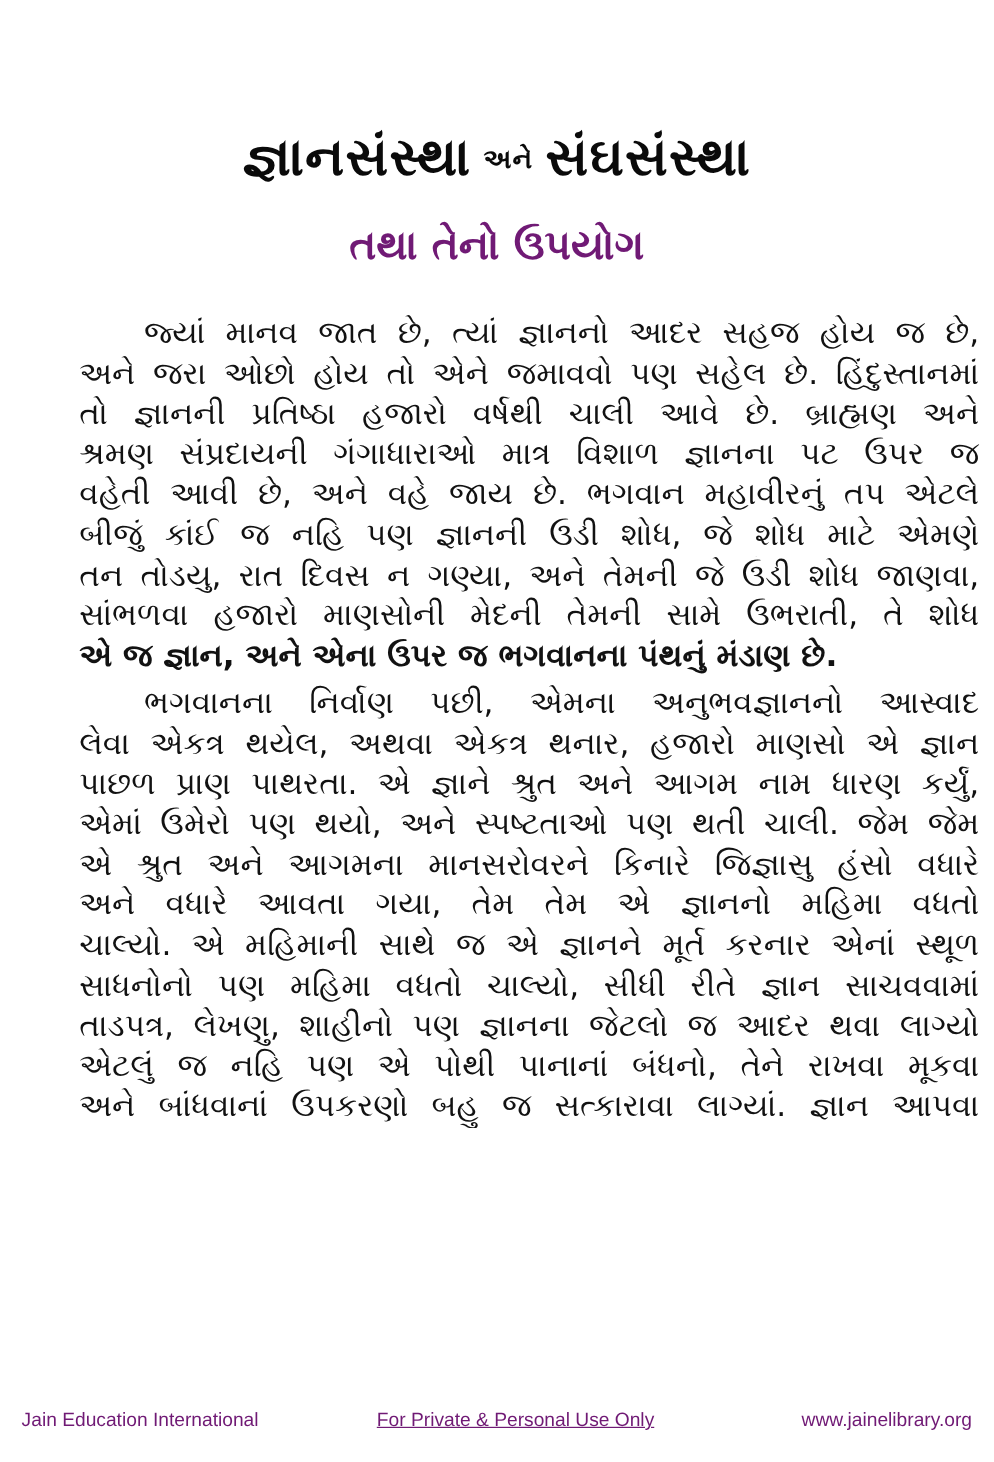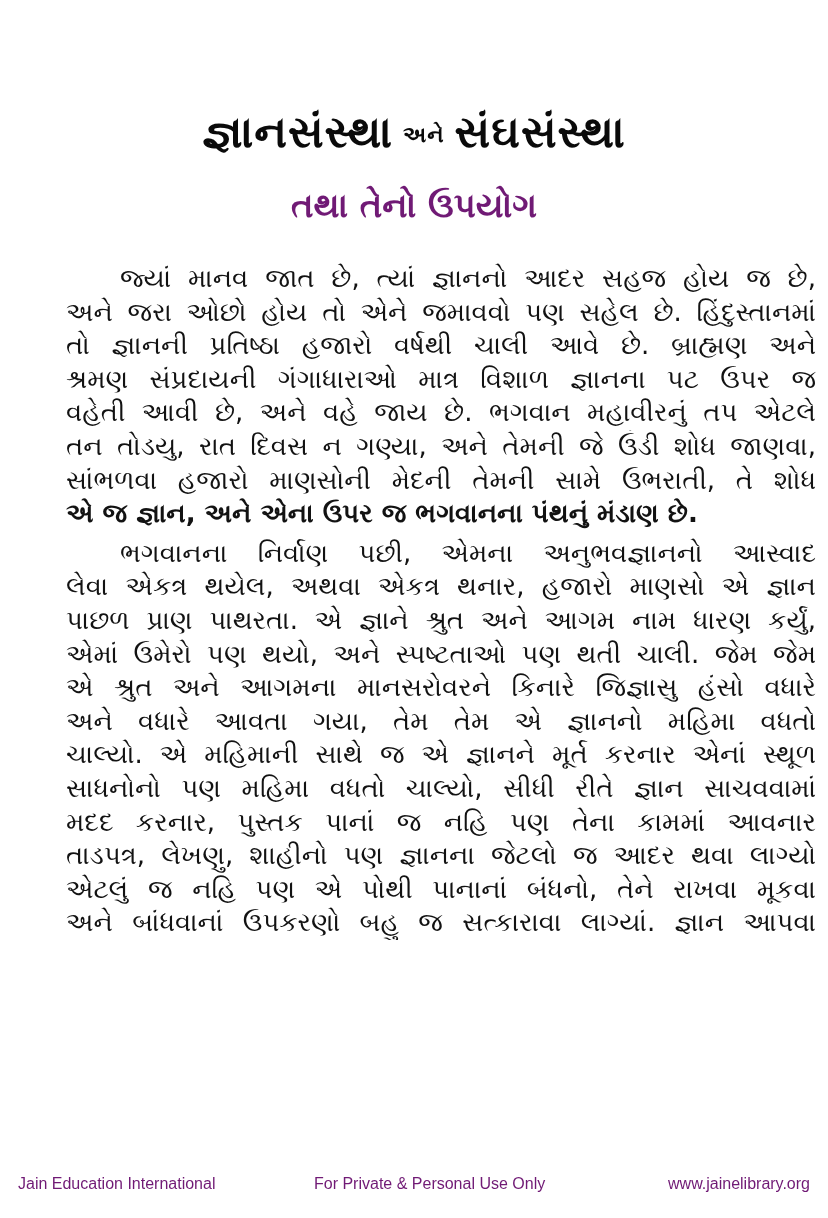--- a/index.html
+++ b/index.html
@@ -86,56 +86,56 @@
       font-family: "Liberation Sans", sans-serif;
       font-size: 16px;
       color: #701a75;
     }
     .footer span {
       position: absolute;
       top: 0;
       line-height: 24px;
     }
     .footer .left { left: 18px; }
-    .footer .center { left: 314px; }
+    .footer .center { left: 314px; text-decoration: underline; }
     .footer .right { right: 18px; }
   </style>
 </head>
 <body>
 
 <div class="page">
 
   <div class="title">
     <span>જ્ઞાનસંસ્થા</span><span class="small">અને</span><span>સંઘસંસ્થા</span>
   </div>
 
   <div class="subtitle">તથા તેનો ઉપયોગ</div>
 
   <div class="body-text">
     <div>
       <div class="line indent">જ્યાં માનવ જાત છે, ત્યાં જ્ઞાનનો આદર સહજ હોય જ છે,</div>
       <div class="line">અને જરા ઓછો હોય તો એને જમાવવો પણ સહેલ છે. હિંદુસ્તાનમાં</div>
       <div class="line">તો જ્ઞાનની પ્રતિષ્ઠા હજારો વર્ષથી ચાલી આવે છે. બ્રાહ્મણ અને</div>
       <div class="line">શ્રમણ સંપ્રદાયની ગંગાધારાઓ માત્ર વિશાળ જ્ઞાનના પટ ઉપર જ</div>
       <div class="line">વહેતી આવી છે, અને વહે જાય છે. ભગવાન મહાવીરનું તપ એટલે</div>
+      <div class="line">બીજું કાંઈ જ નહિ પણ જ્ઞાનની ઉંડી શોધ, જે શોધ માટે એમણે</div>
       <div class="line">તન તોડયુ, રાત દિવસ ન ગણ્યા, અને તેમની જે ઉંડી શોધ જાણવા,</div>
       <div class="line">સાંભળવા હજારો માણસોની મેદની તેમની સામે ઉભરાતી, તે શોધ</div>
       <div class="line last">એ જ જ્ઞાન, અને એના ઉપર જ ભગવાનના પંથનું મંડાણ છે.</div>
     </div>
     <div class="para-gap"></div>
     <div>
       <div class="line indent">ભગવાનના નિર્વાણ પછી, એમના અનુભવજ્ઞાનનો આસ્વાદ</div>
       <div class="line">લેવા એકત્ર થયેલ, અથવા એકત્ર થનાર, હજારો માણસો એ જ્ઞાન</div>
       <div class="line">પાછળ પ્રાણ પાથરતા. એ જ્ઞાને શ્રુત અને આગમ નામ ધારણ કર્યું,</div>
       <div class="line">એમાં ઉમેરો પણ થયો, અને સ્પષ્ટતાઓ પણ થતી ચાલી. જેમ જેમ</div>
       <div class="line">એ શ્રુત અને આગમના માનસરોવરને કિનારે જિજ્ઞાસુ હંસો વધારે</div>
       <div class="line">અને વધારે આવતા ગયા, તેમ તેમ એ જ્ઞાનનો મહિમા વધતો</div>
       <div class="line">ચાલ્યો. એ મહિમાની સાથે જ એ જ્ઞાનને મૂર્ત કરનાર એનાં સ્થૂળ</div>
       <div class="line">સાધનોનો પણ મહિમા વધતો ચાલ્યો, સીધી રીતે જ્ઞાન સાચવવામાં</div>
-      <div class="line">મદદ કરનાર, પુસ્તક પાનાં જ નહિ પણ તેના કામમાં આવનાર</div>
       <div class="line">તાડપત્ર, લેખણુ, શાહીનો પણ જ્ઞાનના જેટલો જ આદર થવા લાગ્યો</div>
       <div class="line">એટલું જ નહિ પણ એ પોથી પાનાનાં બંધનો, તેને રાખવા મૂકવા</div>
       <div class="line">અને બાંધવાનાં ઉપકરણો બહુ જ સત્કારાવા લાગ્યાં. જ્ઞાન આપવા</div>
     </div>
   </div>
 
   <div class="footer">
     <span class="left">Jain Education International</span>
     <span class="center">For Private &amp; Personal Use Only</span>
     <span class="right">www.jainelibrary.org</span>

